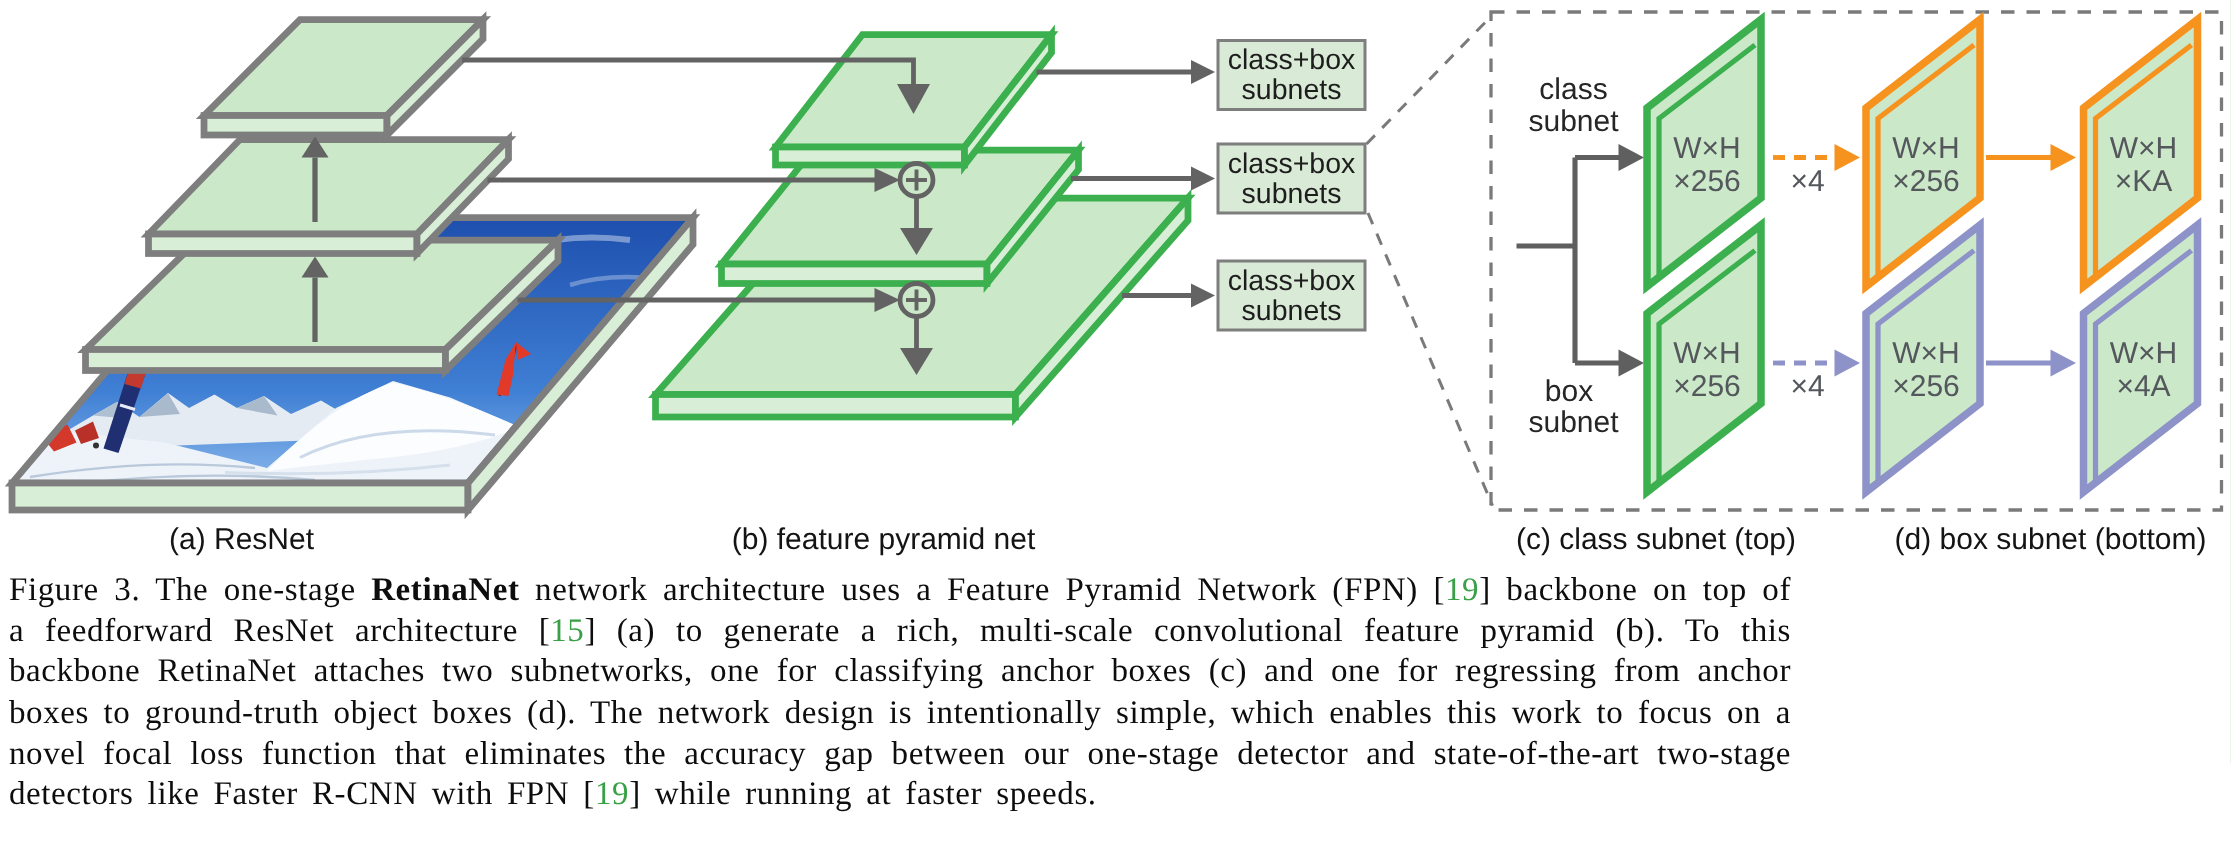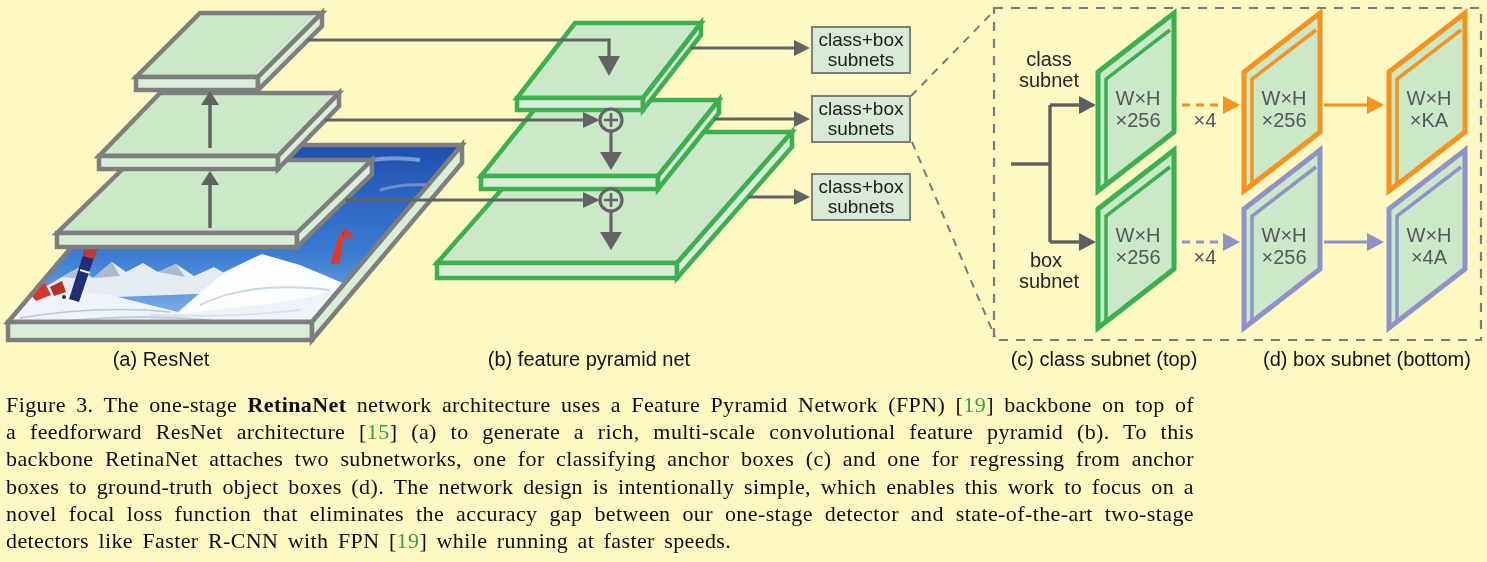--- a/index.html
+++ b/index.html
@@ -1,20 +1,20 @@
 <!DOCTYPE html>
 <html><head>
 <meta charset="utf-8">
 <style>
   html,body{margin:0;padding:0;}
   body{width:1487px;height:562px;background:#cbe8c9;overflow:hidden;
        font-family:"Liberation Sans",sans-serif;}
-  #stage{position:relative;width:1487px;height:562px;background:#fef9c3;}
+  #stage{position:relative;width:1487px;height:562px;background:#ffffff;}
   #figure-svg{position:absolute;top:0;left:0;}
-  #caption{position:absolute;top:389px;left:0;width:1200px;box-sizing:border-box;
+  #caption{position:absolute;top:377px;left:0;width:1200px;box-sizing:border-box;
            padding:2px 6px 0 6px;font-family:"Liberation Serif",serif;
            font-size:22px;line-height:27.2px;color:#0d0d0d;text-align:justify;
            letter-spacing:0.4px;word-spacing:3.5px;}
   #caption .b{font-weight:bold;}
   #caption .ref{color:#3aa048;}
   text{font-family:"Liberation Sans",sans-serif;}
   .plane-txt{fill:#54575c;font-size:20px;text-anchor:middle;}
   .side-label{fill:#262626;font-size:20px;text-anchor:middle;}
   .box-txt{fill:#1d1d1d;font-size:19px;text-anchor:middle;}
   .cap-label{fill:#141414;font-size:20px;text-anchor:middle;}

